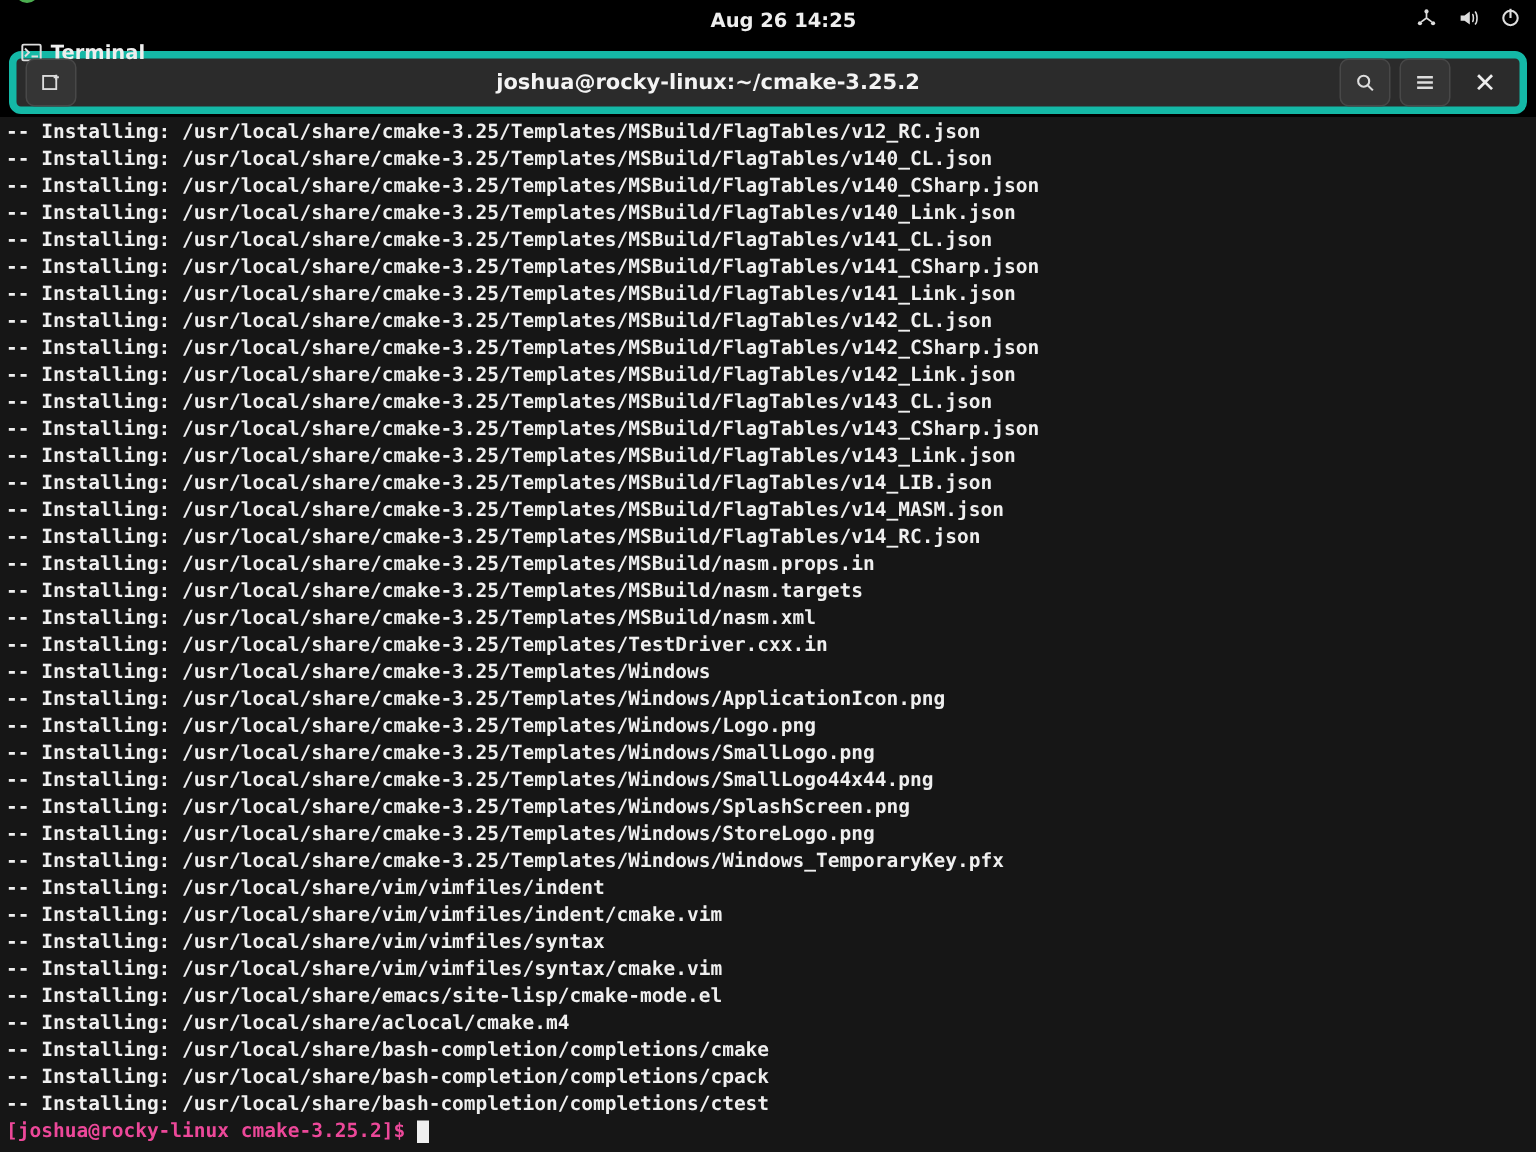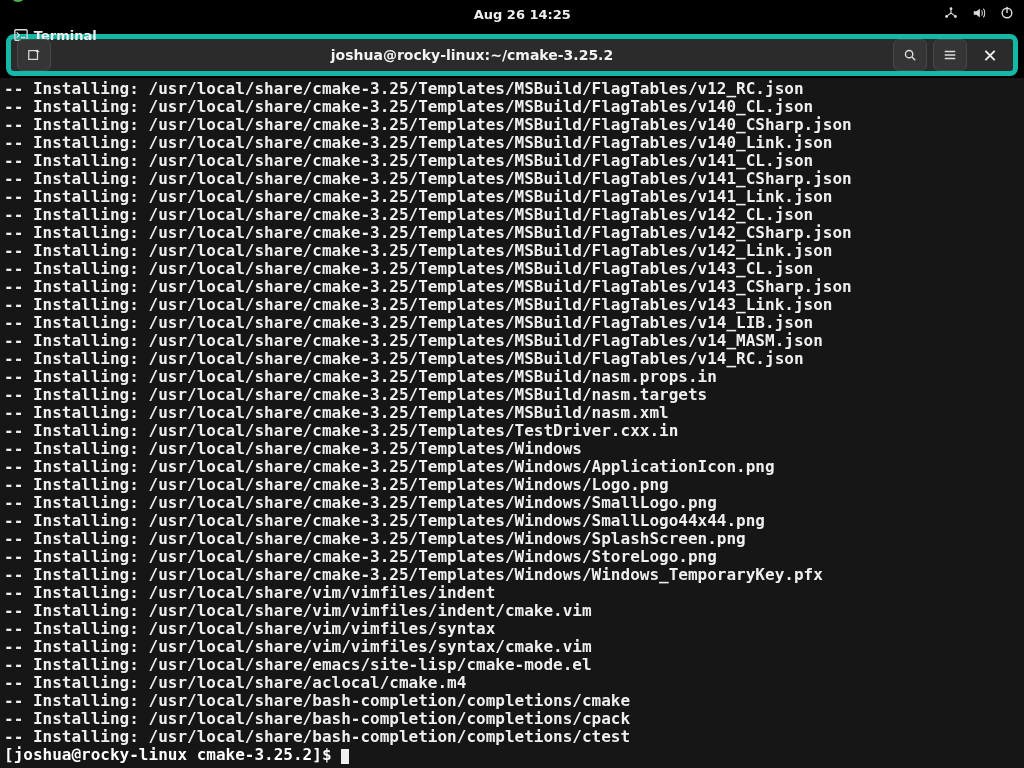--- a/index.html
+++ b/index.html
@@ -71,29 +71,29 @@
     font-size: 18px; color:#eee; font-weight:500;
   }
 
   
   .terminal {
     position: absolute;
     left: 0; right: 0; top: 78px; bottom: 0;
     background: #161616;
     padding: 2px 4px 2px 4px;
     font-family: "DejaVu Sans Mono", "Liberation Mono", monospace;
-    font-size: 16px;
+    font-size: 13px;
     line-height: 18px;
     color: #efefef;
     white-space: pre;
     overflow: hidden;
     font-weight: 600;
   }
   .terminal .line { display: block; }
-  .prompt-user { color: #ffffff; }
+  .prompt-user { color: #ec4899; }
   .cursor {
     display: inline-block;
     width: 8px; height: 15px;
     background: #efefef;
     vertical-align: text-bottom;
     margin-left: 0px;
   }
 </style>
 </head>
 <body>

